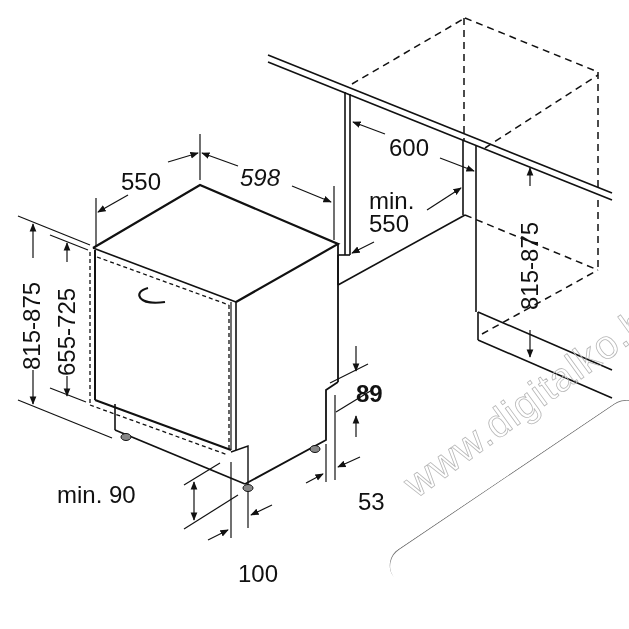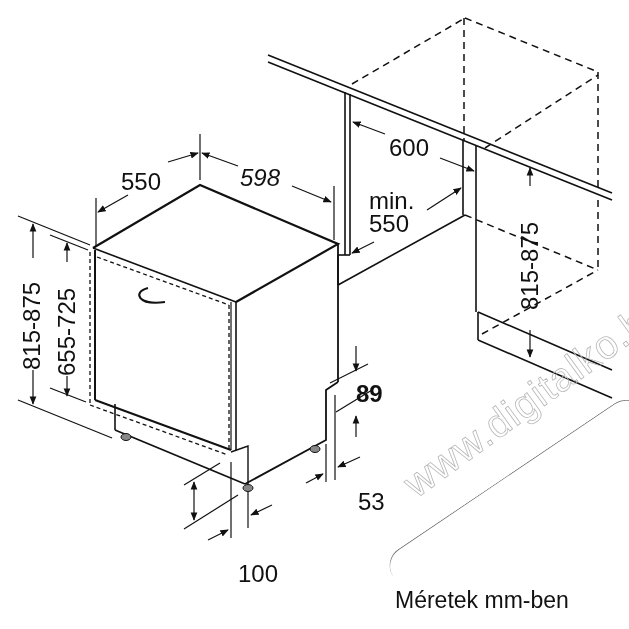--- a/index.html
+++ b/index.html
@@ -187,19 +187,19 @@
   <span class="lbl" style="left:389px;top:136px;">600</span>
   <span class="lbl" style="left:369px;top:189px;">min.</span>
   <span class="lbl" style="left:369px;top:212px;">550</span>
 
   <span class="lbl vert" style="left:20px;top:370px;">815-875</span>
   <span class="lbl vert" style="left:55px;top:376px;">655-725</span>
   <span class="lbl vert" style="left:518px;top:310px;">815-875</span>
 
   <span class="lbl" style="left:356px;top:382px;font-weight:bold;">89</span>
   <span class="lbl" style="left:330px;top:490px;margin-left:28px;">53</span>
+  <span class="lbl" style="left:57px;top:483px;">min. 90</span>
   <span class="lbl" style="left:238px;top:562px;">100</span>
 
   <div class="wm-band"></div>
   <span class="watermark">www.digitalko.hu</span>
 
-  <span class="caption">Méretek mm-ben</span>
 </div>
 
 </body></html>

